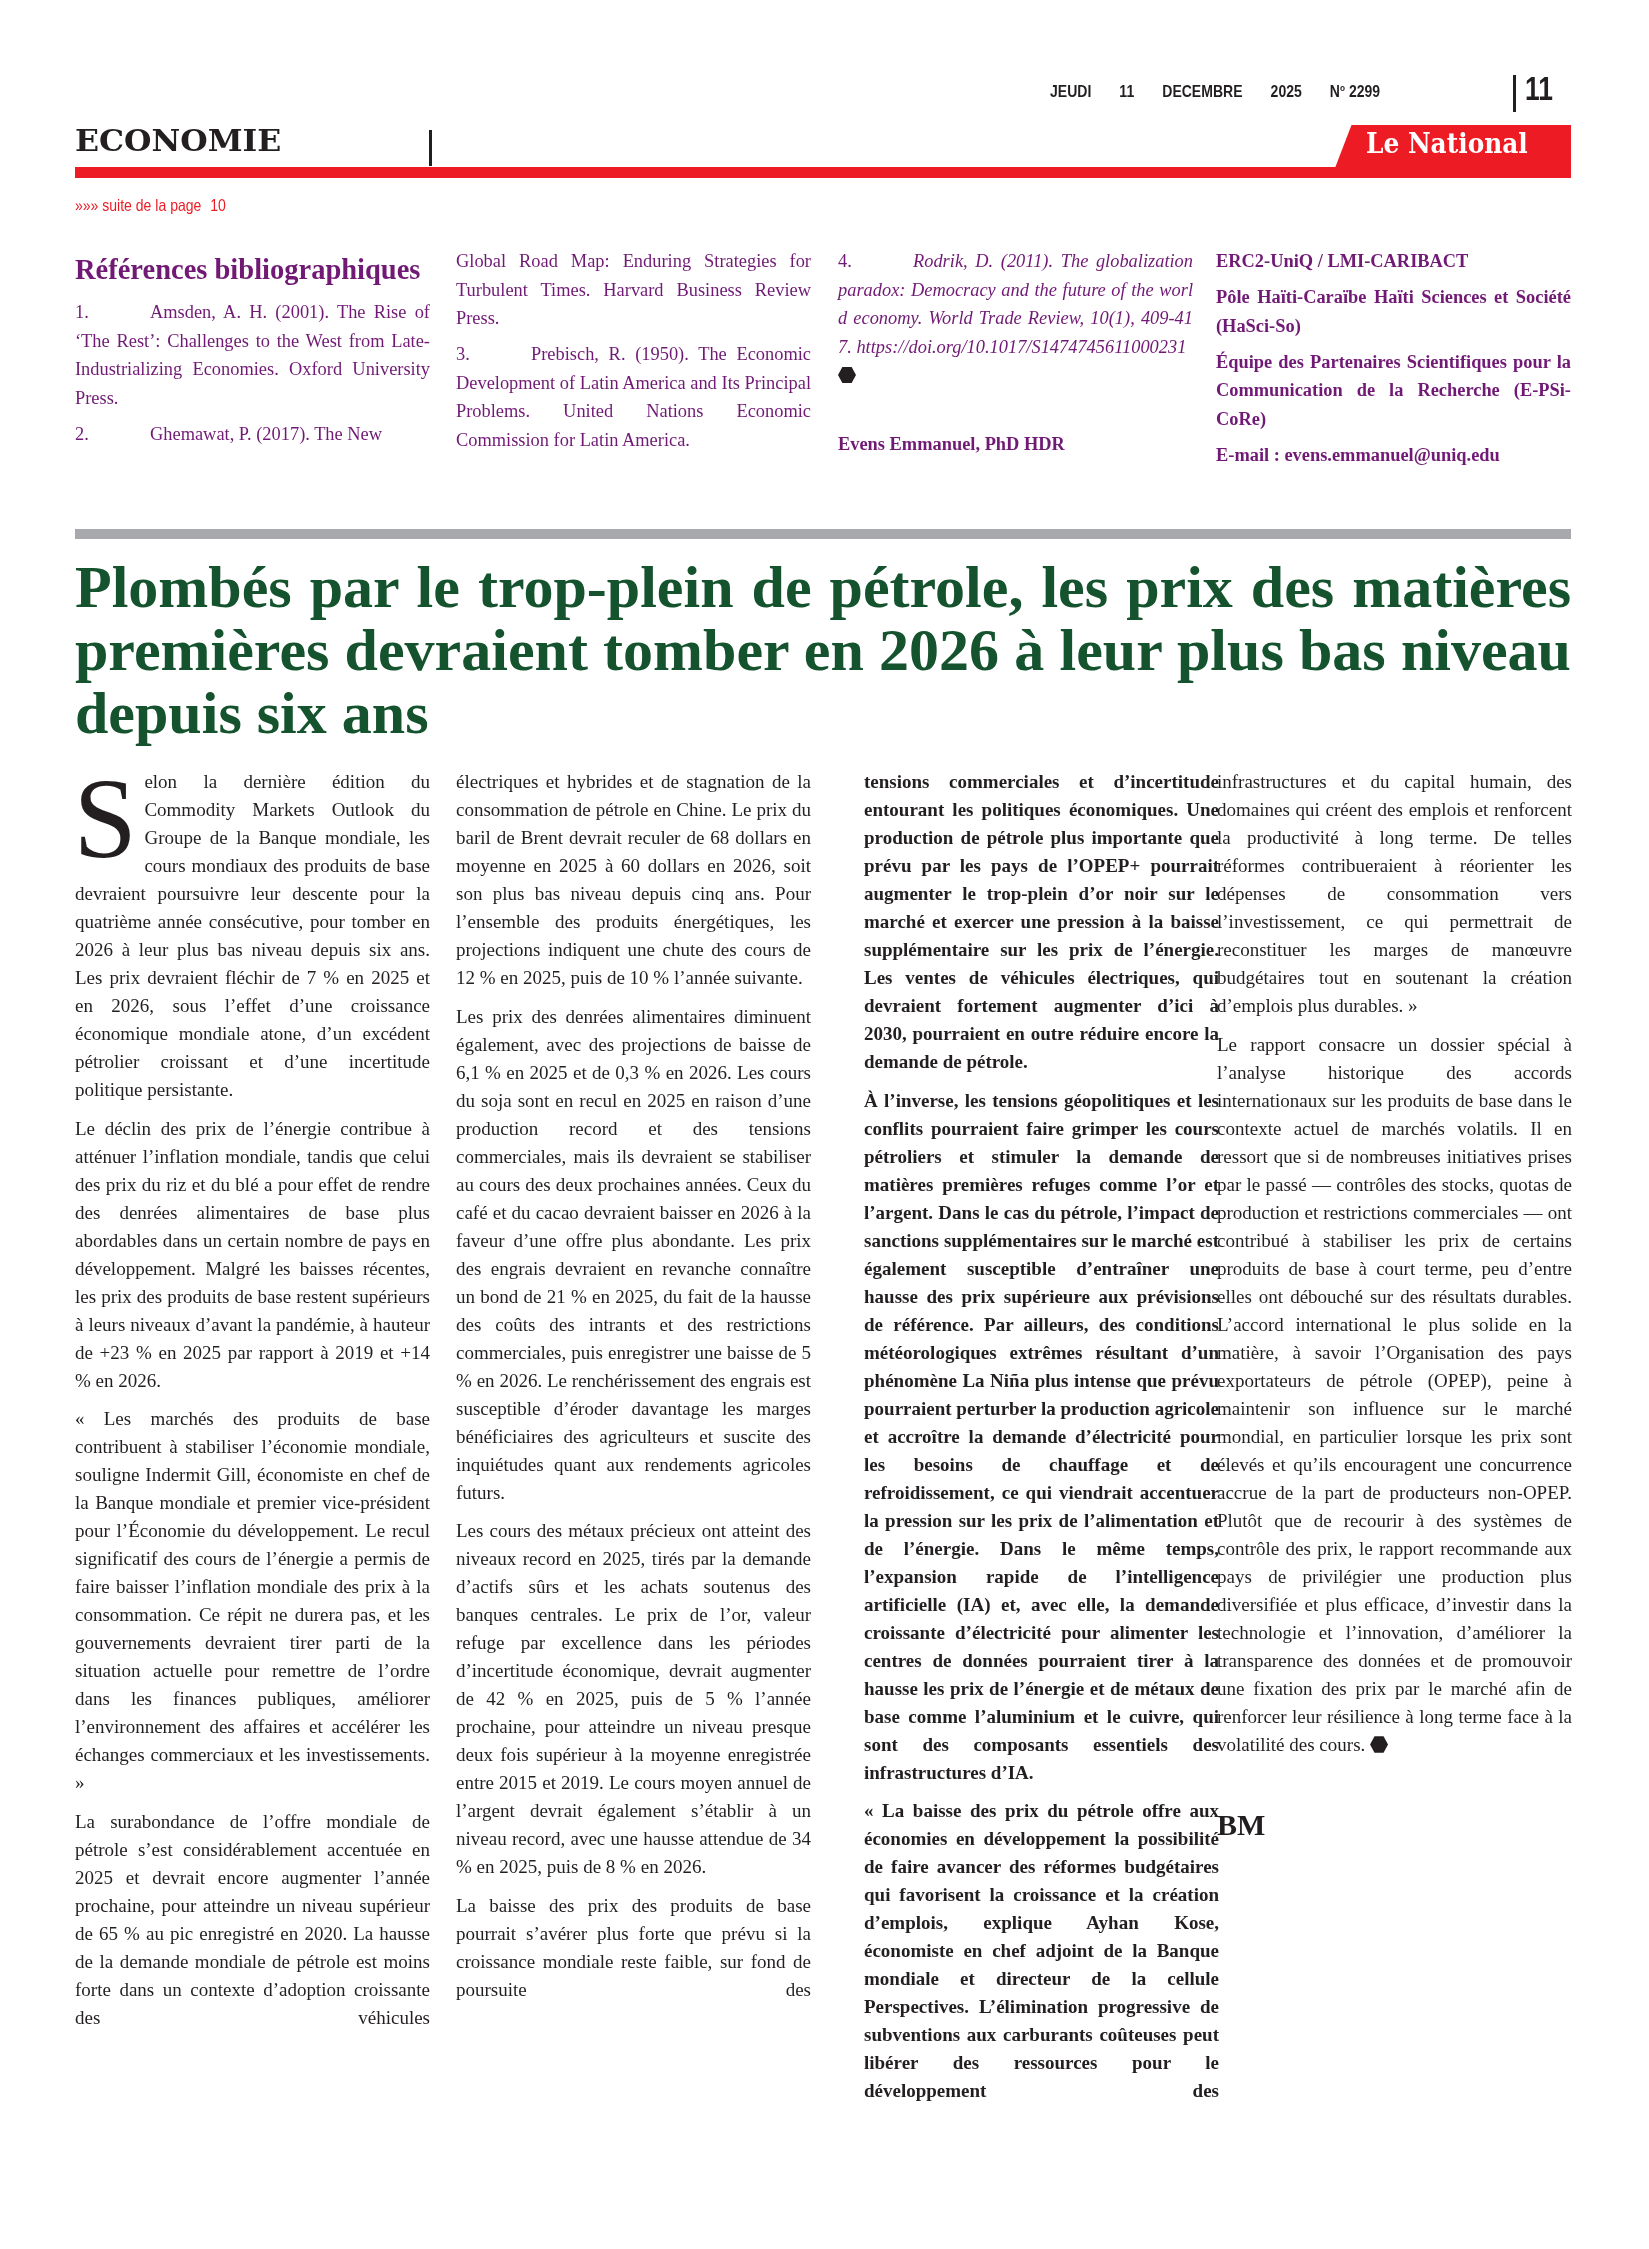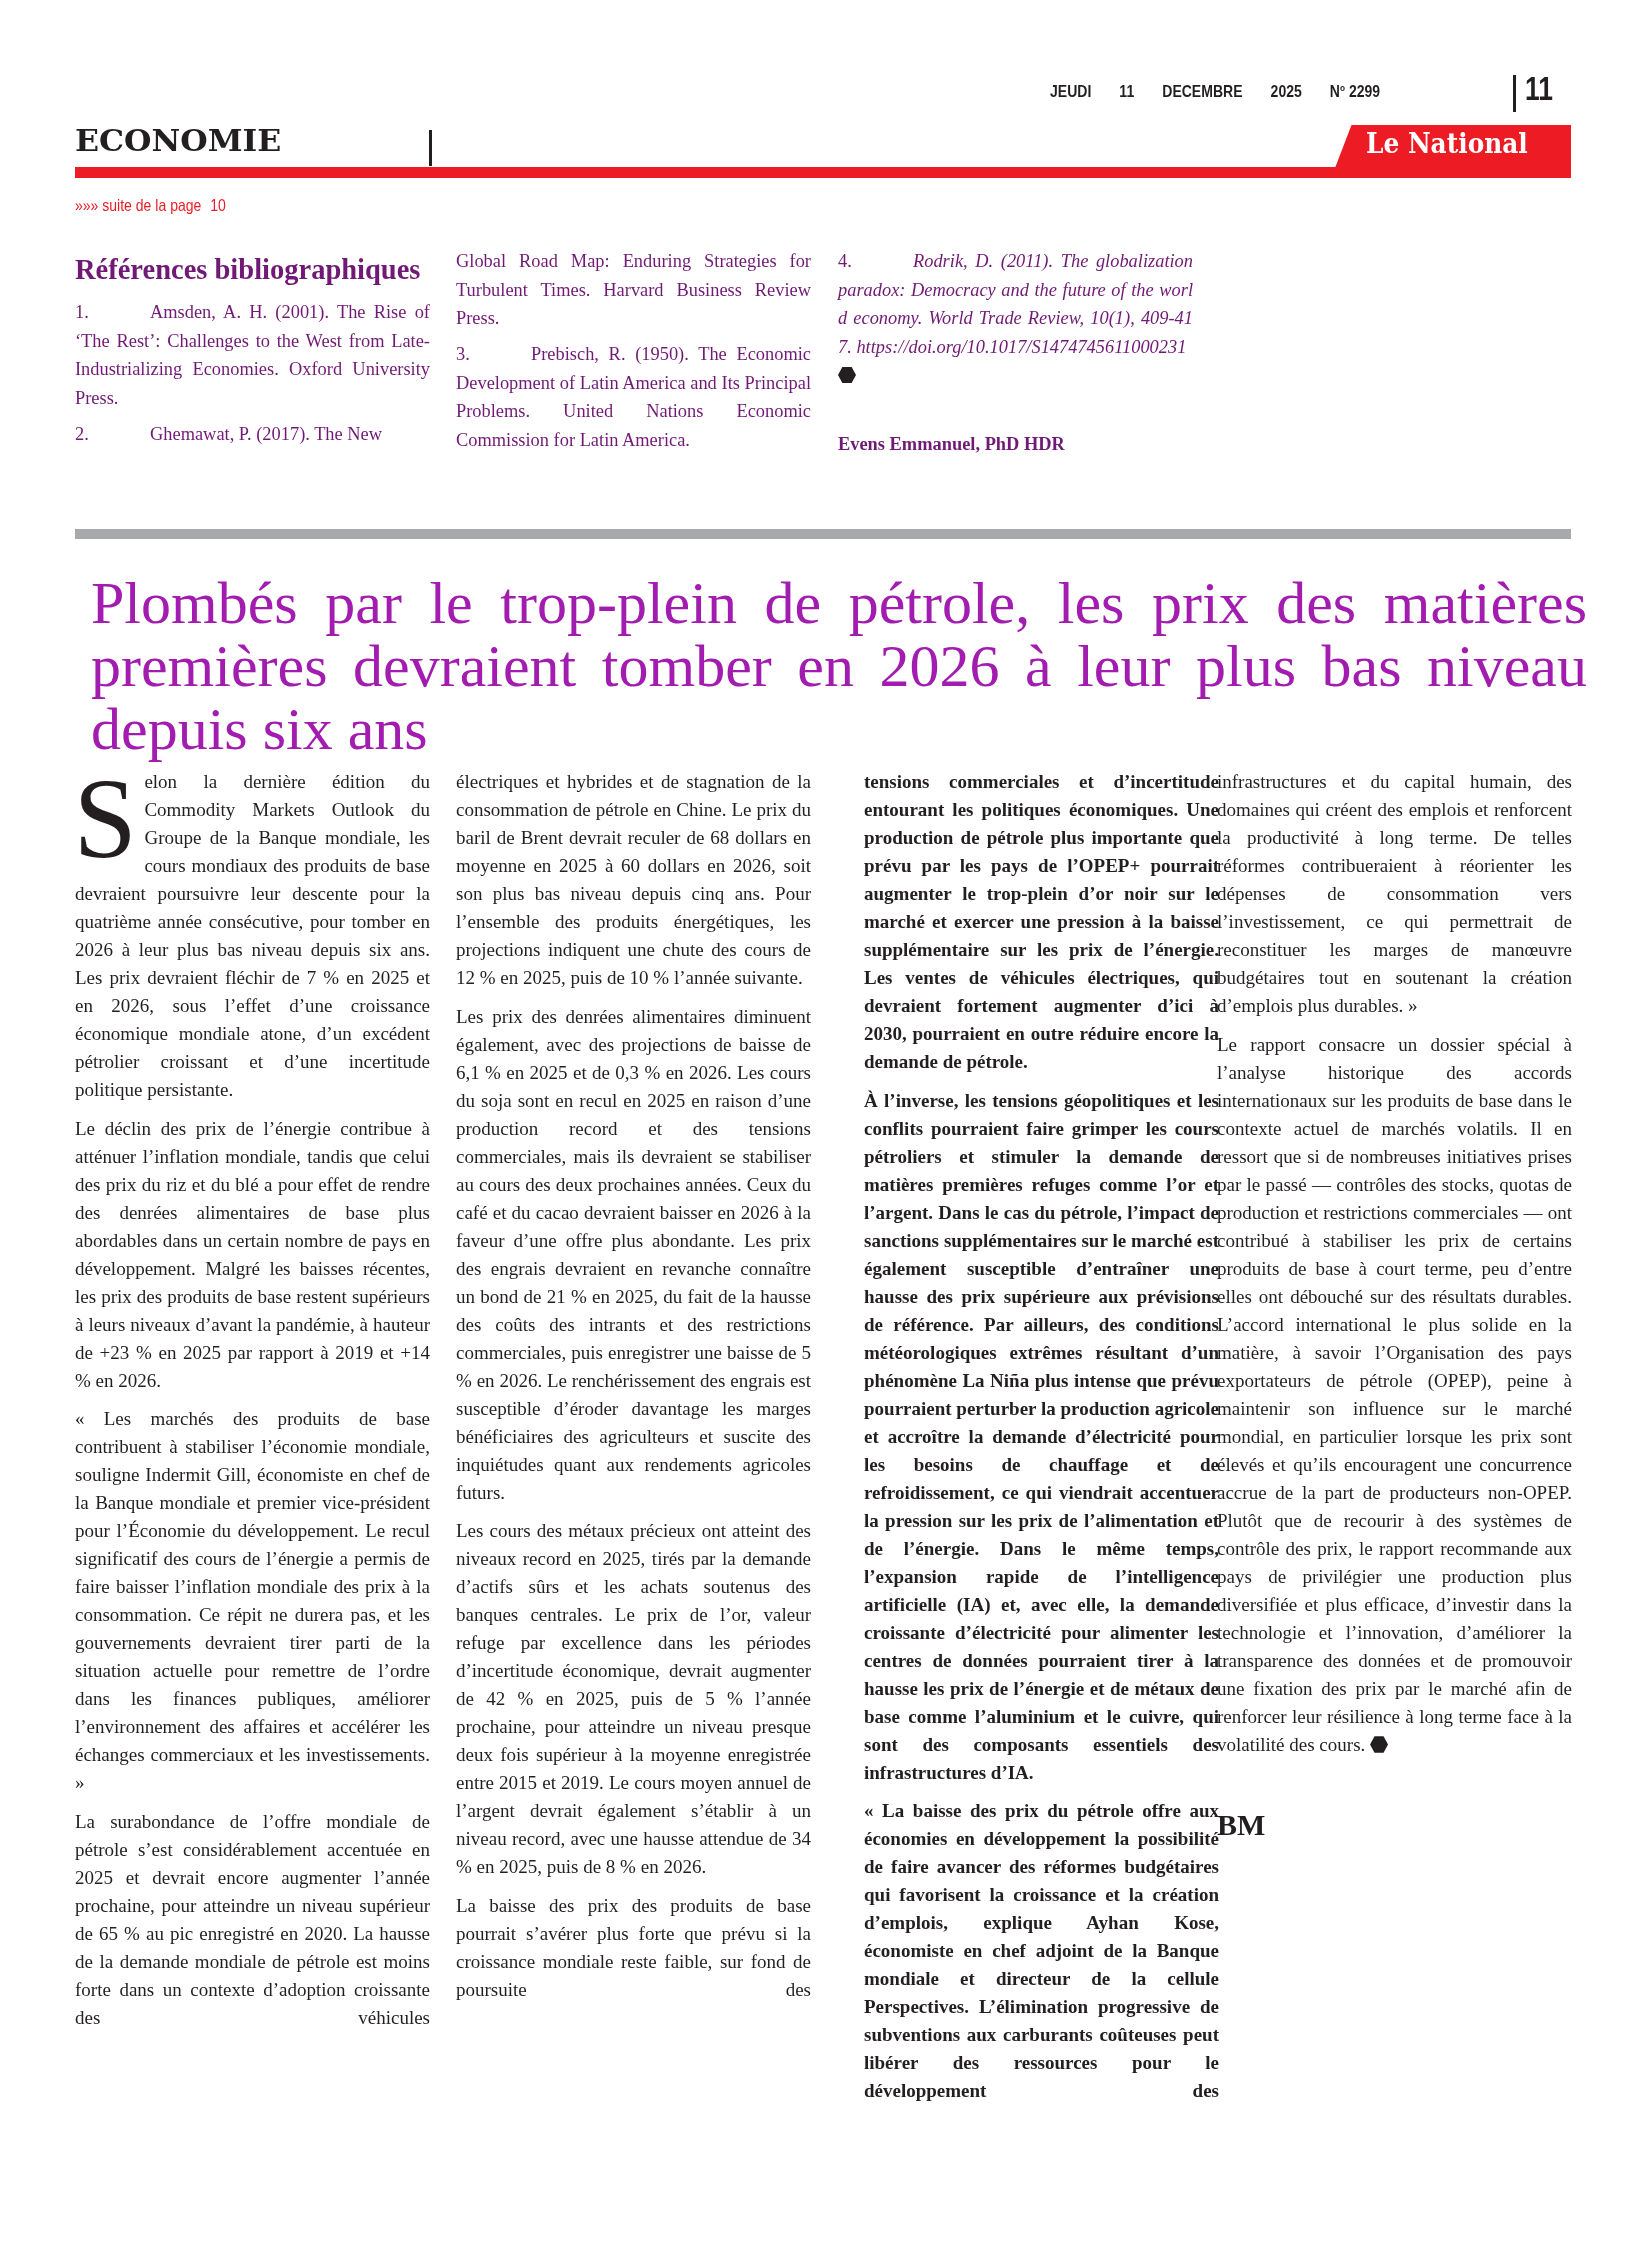--- a/index.html
+++ b/index.html
@@ -32,21 +32,21 @@
   .ref-col.c2 { left: 381px; top: 0; }
   .ref-col.c3 { left: 763px; top: 0; }
   .ref-col.c4 { left: 1141px; top: 0; font-weight: bold; font-size: 18.4px; line-height: 28.5px; }
   .ref-col.c4 p { margin: 0 0 7.5px 0; }
   .hex { display: inline-block; width: 18px; height: 16.5px; background: #231f20; clip-path: polygon(25% 0, 75% 0, 100% 50%, 75% 100%, 25% 100%, 0 50%); vertical-align: -2.2px; }
   .author { font-weight: bold; margin-top: 40px !important; }
 
   .gray-bar { position: absolute; top: 529px; left: 75px; width: 1496px; height: 9.7px; background: #a7a9ac; }
 
   
-  .headline { position: absolute; top: 556px; left: 75px; width: 1496px; margin: 16px; font-family: "Liberation Serif", "DejaVu Serif", serif; font-weight: normal; font-size: 60px; line-height: 63px; color: #a21caf; text-align: justify; text-align-last: left; }
+  .headline { position: absolute; top: 556px; left: 75px; width: 1496px; margin: 0; font-family: "Liberation Serif", "DejaVu Serif", serif; font-weight: bold; font-size: 60px; line-height: 63px; color: #14532d; text-align: justify; text-align-last: left; }
 
   
   .body-col { position: absolute; top: 768px; width: 355px; font-size: 19px; line-height: 28px; text-align: justify; color: #231f20; hyphens: none; }
   .body-col p { margin: 0 0 10.5px 0; }
   .bc1 { left: 75px; }
   .bc2 { left: 456px; }
   .bc3 { left: 864px; font-weight: bold; }
   .bc4 { left: 1217px; }
   .dropcap { float: left; font-size: 114px; line-height: 90px; margin: 6px 7.5px 0 -1.5px; font-weight: normal; color: #231f20; }
   .signature { font-weight: bold; font-size: 30px; margin-top: 52px !important; }
@@ -78,20 +78,26 @@
     <p><span class="n">2.</span><span>Ghemawat, P. (2017). The New</span></p>
   </div>
   <div class="ref-col c2">
     <p>Global Road Map: Enduring Strategies for Turbulent Times. Harvard Business Review Press.</p>
     <p><span class="n">3.</span><span>Prebisch, R. (1950). The Economic Development of Latin America and Its Principal Problems. United Nations Economic Commission for Latin America.</span></p>
   </div>
   <div class="ref-col c3">
     <p><span class="n">4.</span><span style="word-break: break-all; font-style: italic;">Rodrik, D. (2011). The globalization paradox: Democracy and the future of the world economy. World Trade Review, 10(1), 409-417. https://doi.org/10.1017/S1474745611000231</span><br><span class="hex"></span></p>
     <p class="author">Evens Emmanuel, PhD HDR</p>
   </div>
+  <div class="ref-col c4">
+    <p style="text-align:left">ERC2-UniQ / LMI-CARIBACT</p>
+    <p>Pôle Haïti-Caraïbe Haïti Sciences et Société (HaSci-So)</p>
+    <p>Équipe des Partenaires Scientifiques pour la Communication de la Recherche (E-PSi-CoRe)</p>
+    <p style="text-align:left">E-mail : evens.emmanuel@uniq.edu</p>
+  </div>
 </div>
 
 <div class="gray-bar"></div>
 
 <h1 class="headline">Plombés par le trop-plein de pétrole, les prix des matières premières devraient tomber en 2026 à leur plus bas niveau depuis six ans</h1>
 
 <div class="body-col bc1">
   <p><span class="dropcap">S</span><span>elon la dernière édition du Commodity Markets Outlook du Groupe de la Banque mondiale, les cours mondiaux des produits de base devraient poursuivre leur descente pour la quatrième année consécutive, pour tomber en 2026 à leur plus bas niveau depuis six ans. Les prix devraient fléchir de 7 % en 2025 et en 2026, sous l’effet d’une croissance économique mondiale atone, d’un excédent pétrolier croissant et d’une incertitude politique persistante.</span></p>
   <p>Le déclin des prix de l’énergie contribue à atténuer l’inflation mondiale, tandis que celui des prix du riz et du blé a pour effet de rendre des denrées alimentaires de base plus abordables dans un certain nombre de pays en développement. Malgré les baisses récentes, les prix des produits de base restent supérieurs à leurs niveaux d’avant la pandémie, à hauteur de +23 % en 2025 par rapport à 2019 et +14 % en 2026.</p>
   <p>« Les marchés des produits de base contribuent à stabiliser l’économie mondiale, souligne Indermit Gill, économiste en chef de la Banque mondiale et premier vice-président pour l’Économie du développement. Le recul significatif des cours de l’énergie a permis de faire baisser l’inflation mondiale des prix à la consommation. Ce répit ne durera pas, et les gouvernements devraient tirer parti de la situation actuelle pour remettre de l’ordre dans les finances publiques, améliorer l’environnement des affaires et accélérer les échanges commerciaux et les investissements. »</p>

